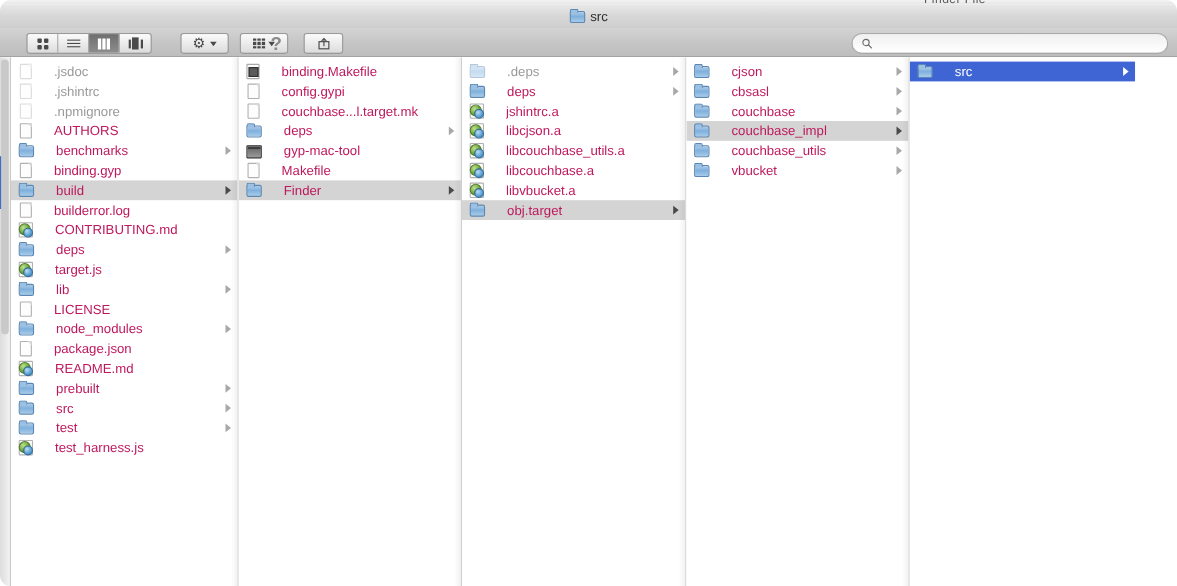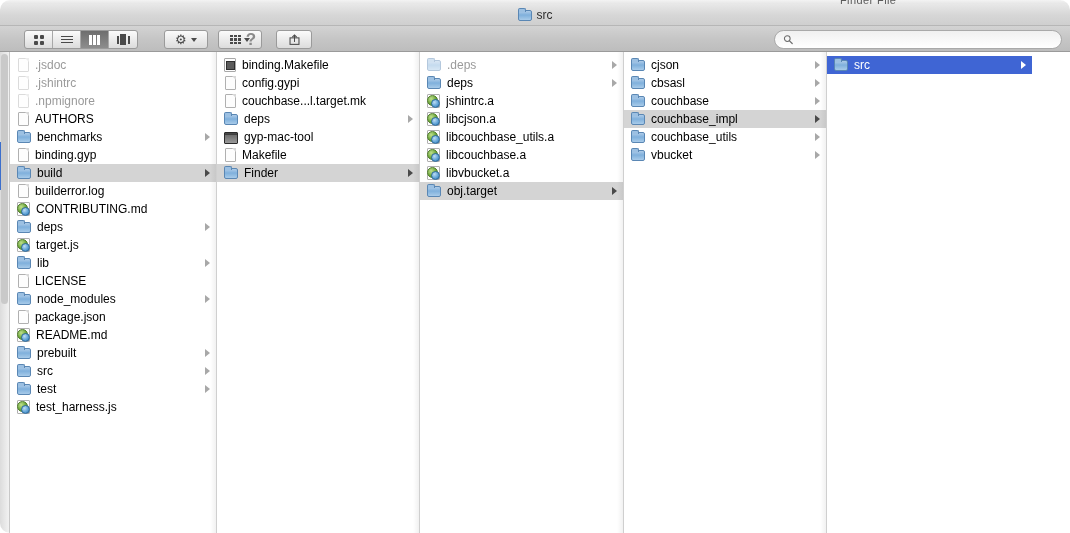--- a/index.html
+++ b/index.html
@@ -110,25 +110,25 @@
     pointer-events:none;
   }
   .col.c1{ width:207px; }
   .col.c2{ width:203px; }
   .col.c3{ width:204px; }
   .col.c4{ width:203px; }
   .col.c5{ width:205px; border-right:none; }
   .col.c5::after{ display:none; }
 
   .row{
-    height:18px; display:flex; align-items:center; gap:6px;
+    height:18px; display:flex; align-items:center; gap:20px;
     padding:0 6px 0 7px; cursor:default; position:relative;
   }
   .row .nm{
-    font-size:12px; color:#000000; white-space:nowrap;
+    font-size:12px; color:#be185d; white-space:nowrap;
     overflow:hidden; text-overflow:ellipsis; flex:1 1 auto;
   }
   .row.dim .nm{ color:#9a9a9a; }
   .row.sel-grey{ background:#d4d4d4; }
   .row.sel-blue{ background:#3f65d4; }
   .row.sel-blue .nm{ color:#ffffff; }
   .row .disc{
     flex:0 0 auto; width:0;height:0;
     border-top:4px solid transparent;border-bottom:4px solid transparent;
     border-left:5px solid #a8a8a8;

